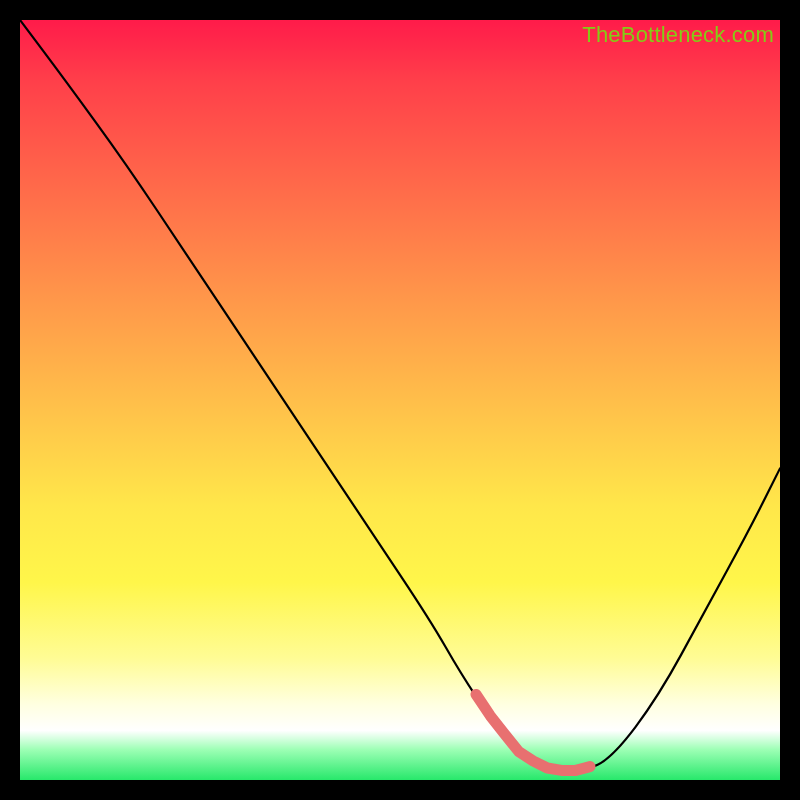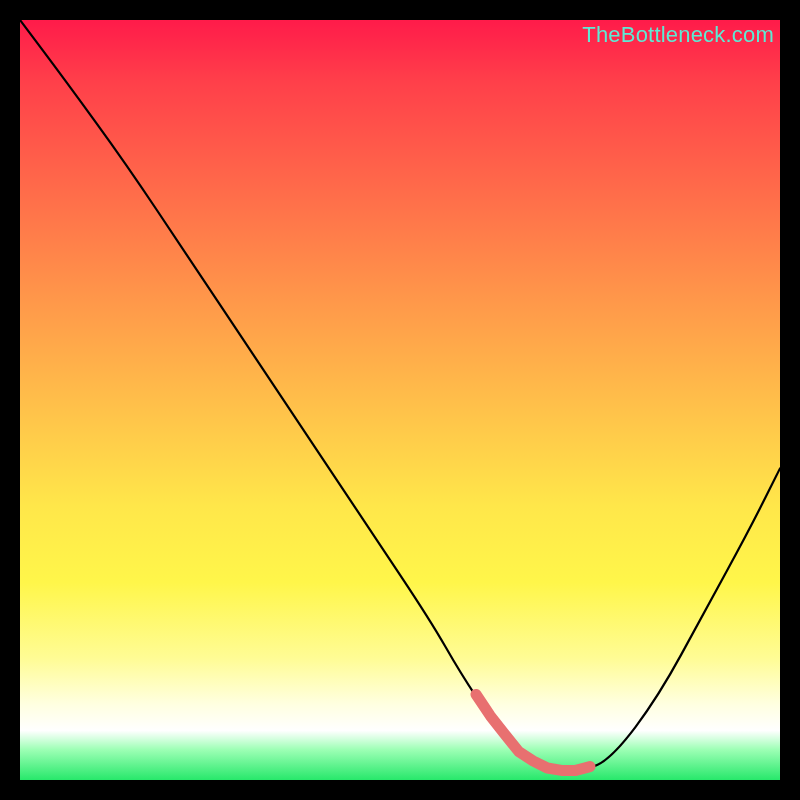--- a/index.html
+++ b/index.html
@@ -39,21 +39,21 @@
       #ffffe0 90%,
       #ffffff 93.5%,
       #9dffb5 96%,
       #27e86b 100%
     );
   }
   .watermark {
     position: absolute;
     top: 2px;
     right: 6px;
-    color: #5eead4;
+    color: #84cc16;
     font-size: 22px;
     font-weight: 500;
     letter-spacing: 0.2px;
     z-index: 5;
   }
   svg.curve {
     position: absolute;
     left: 0;
     top: 0;
     width: 760px;

